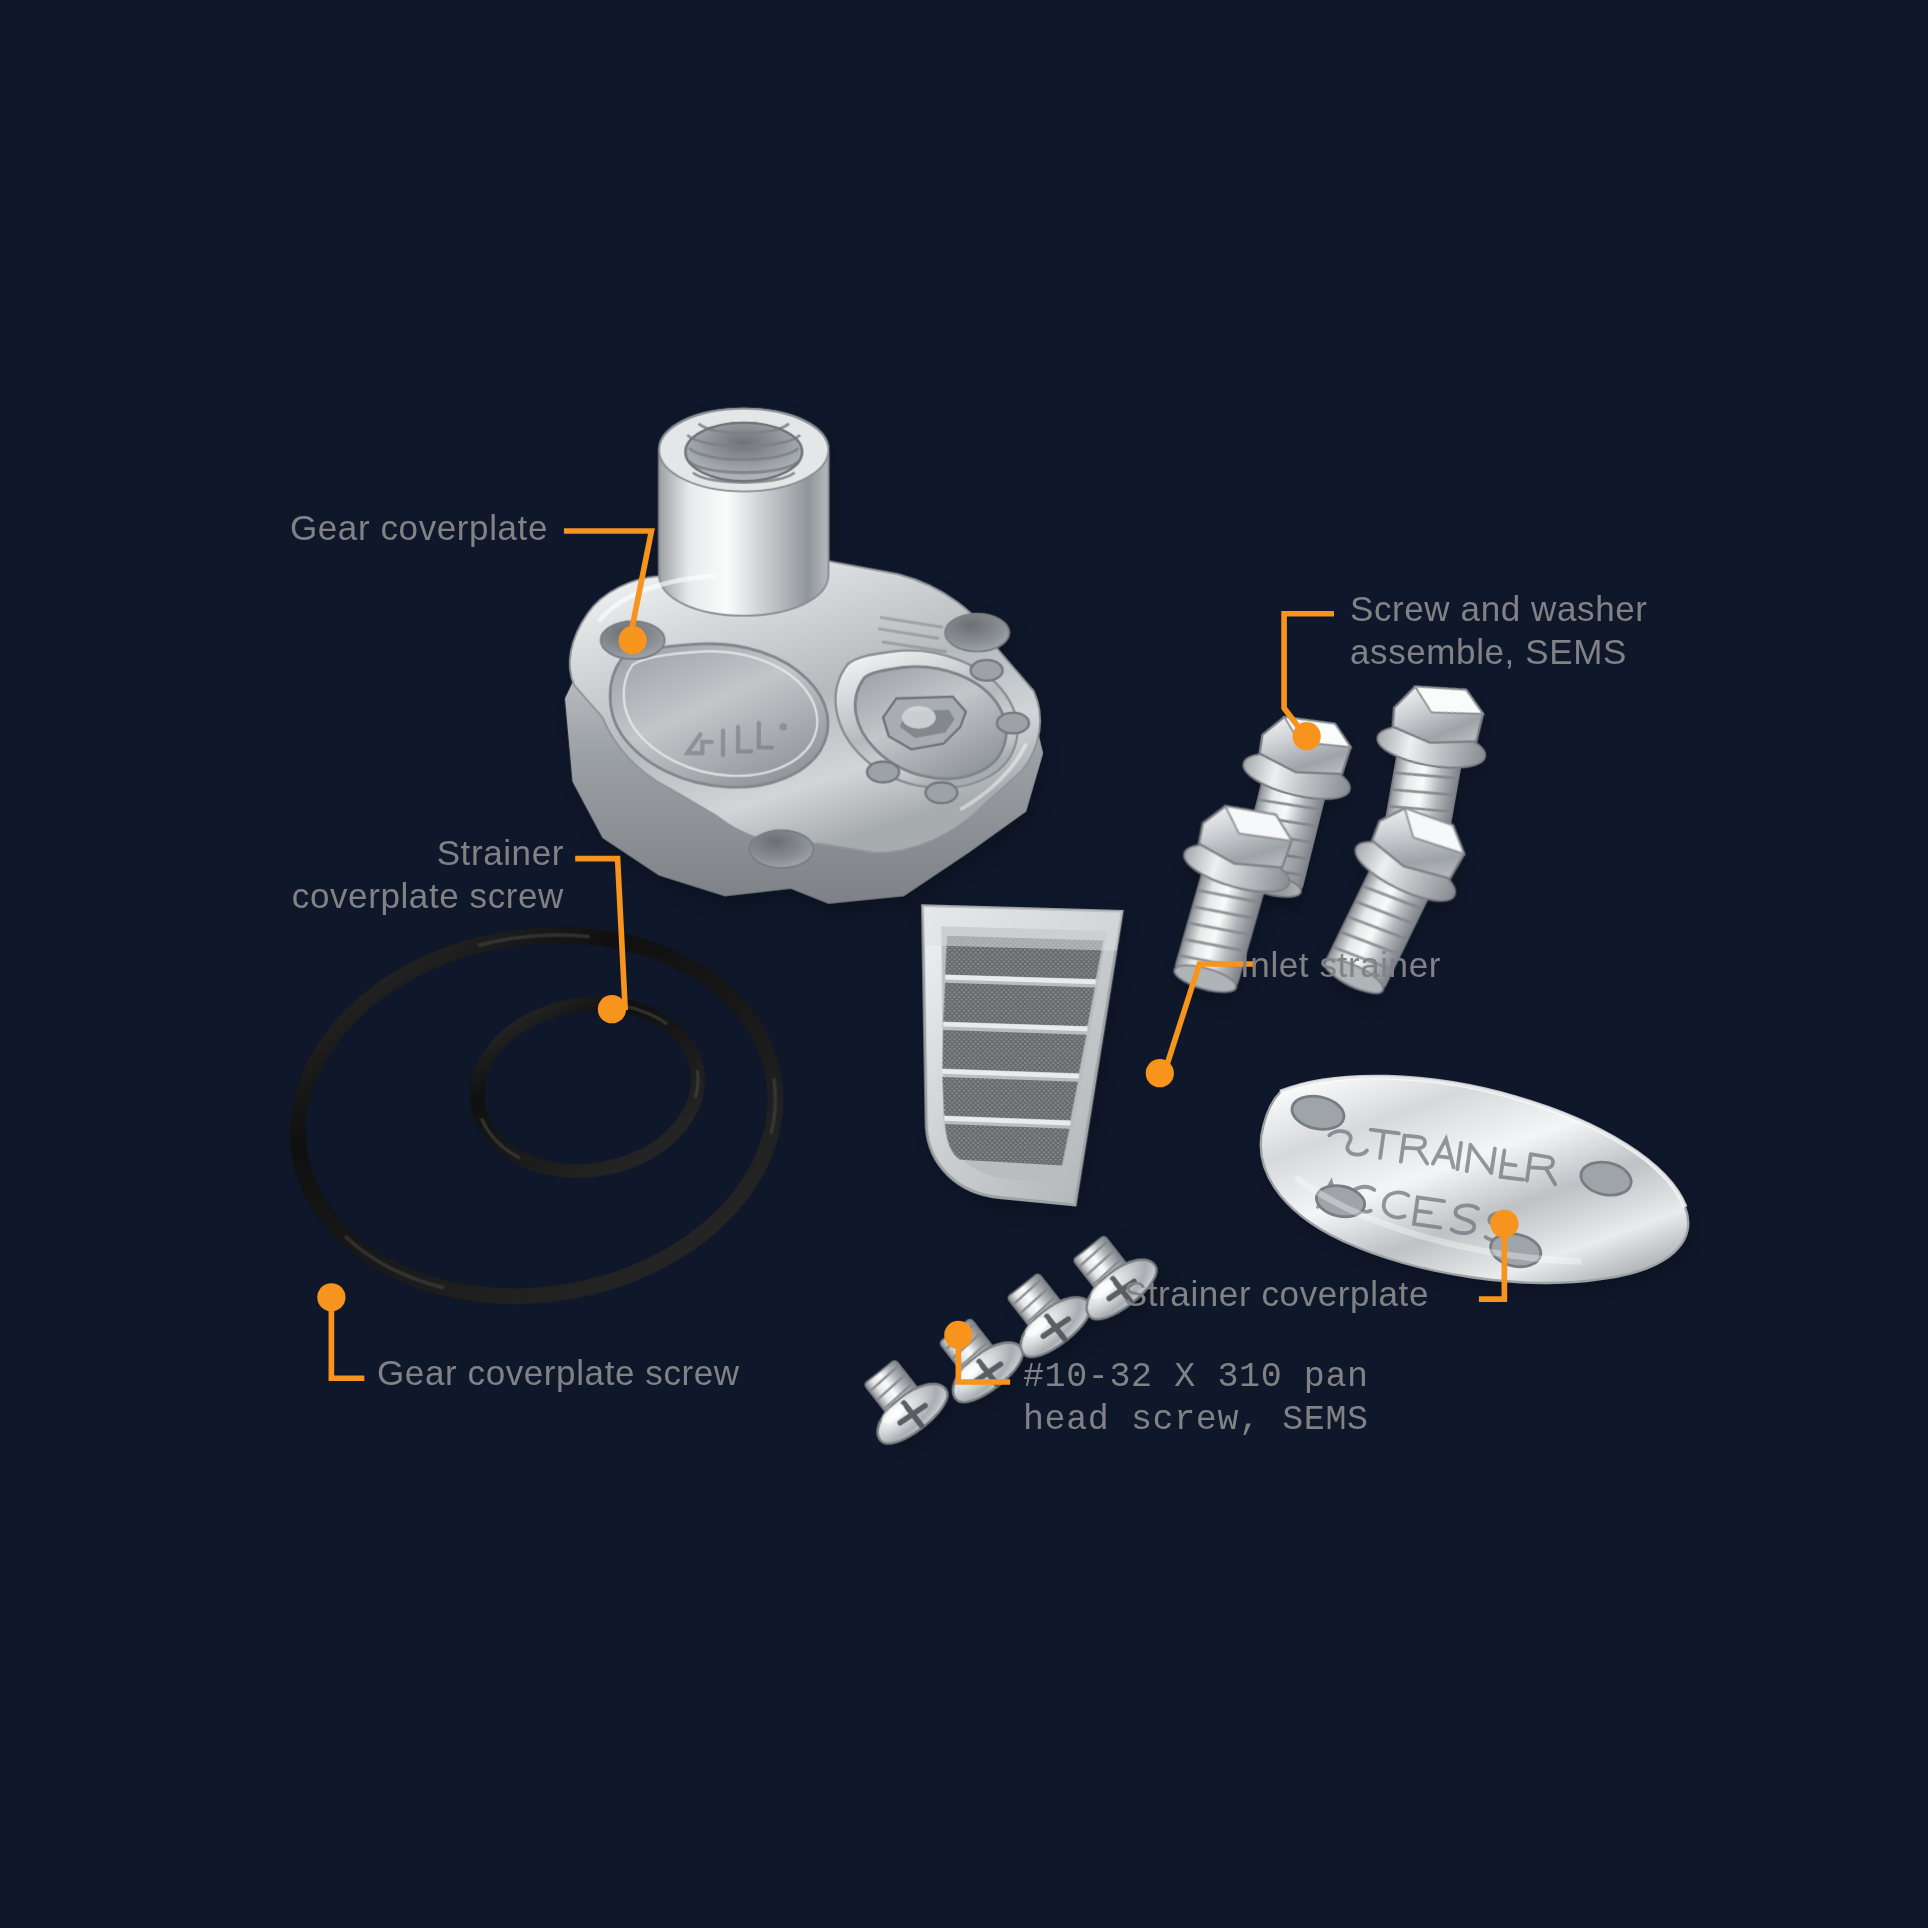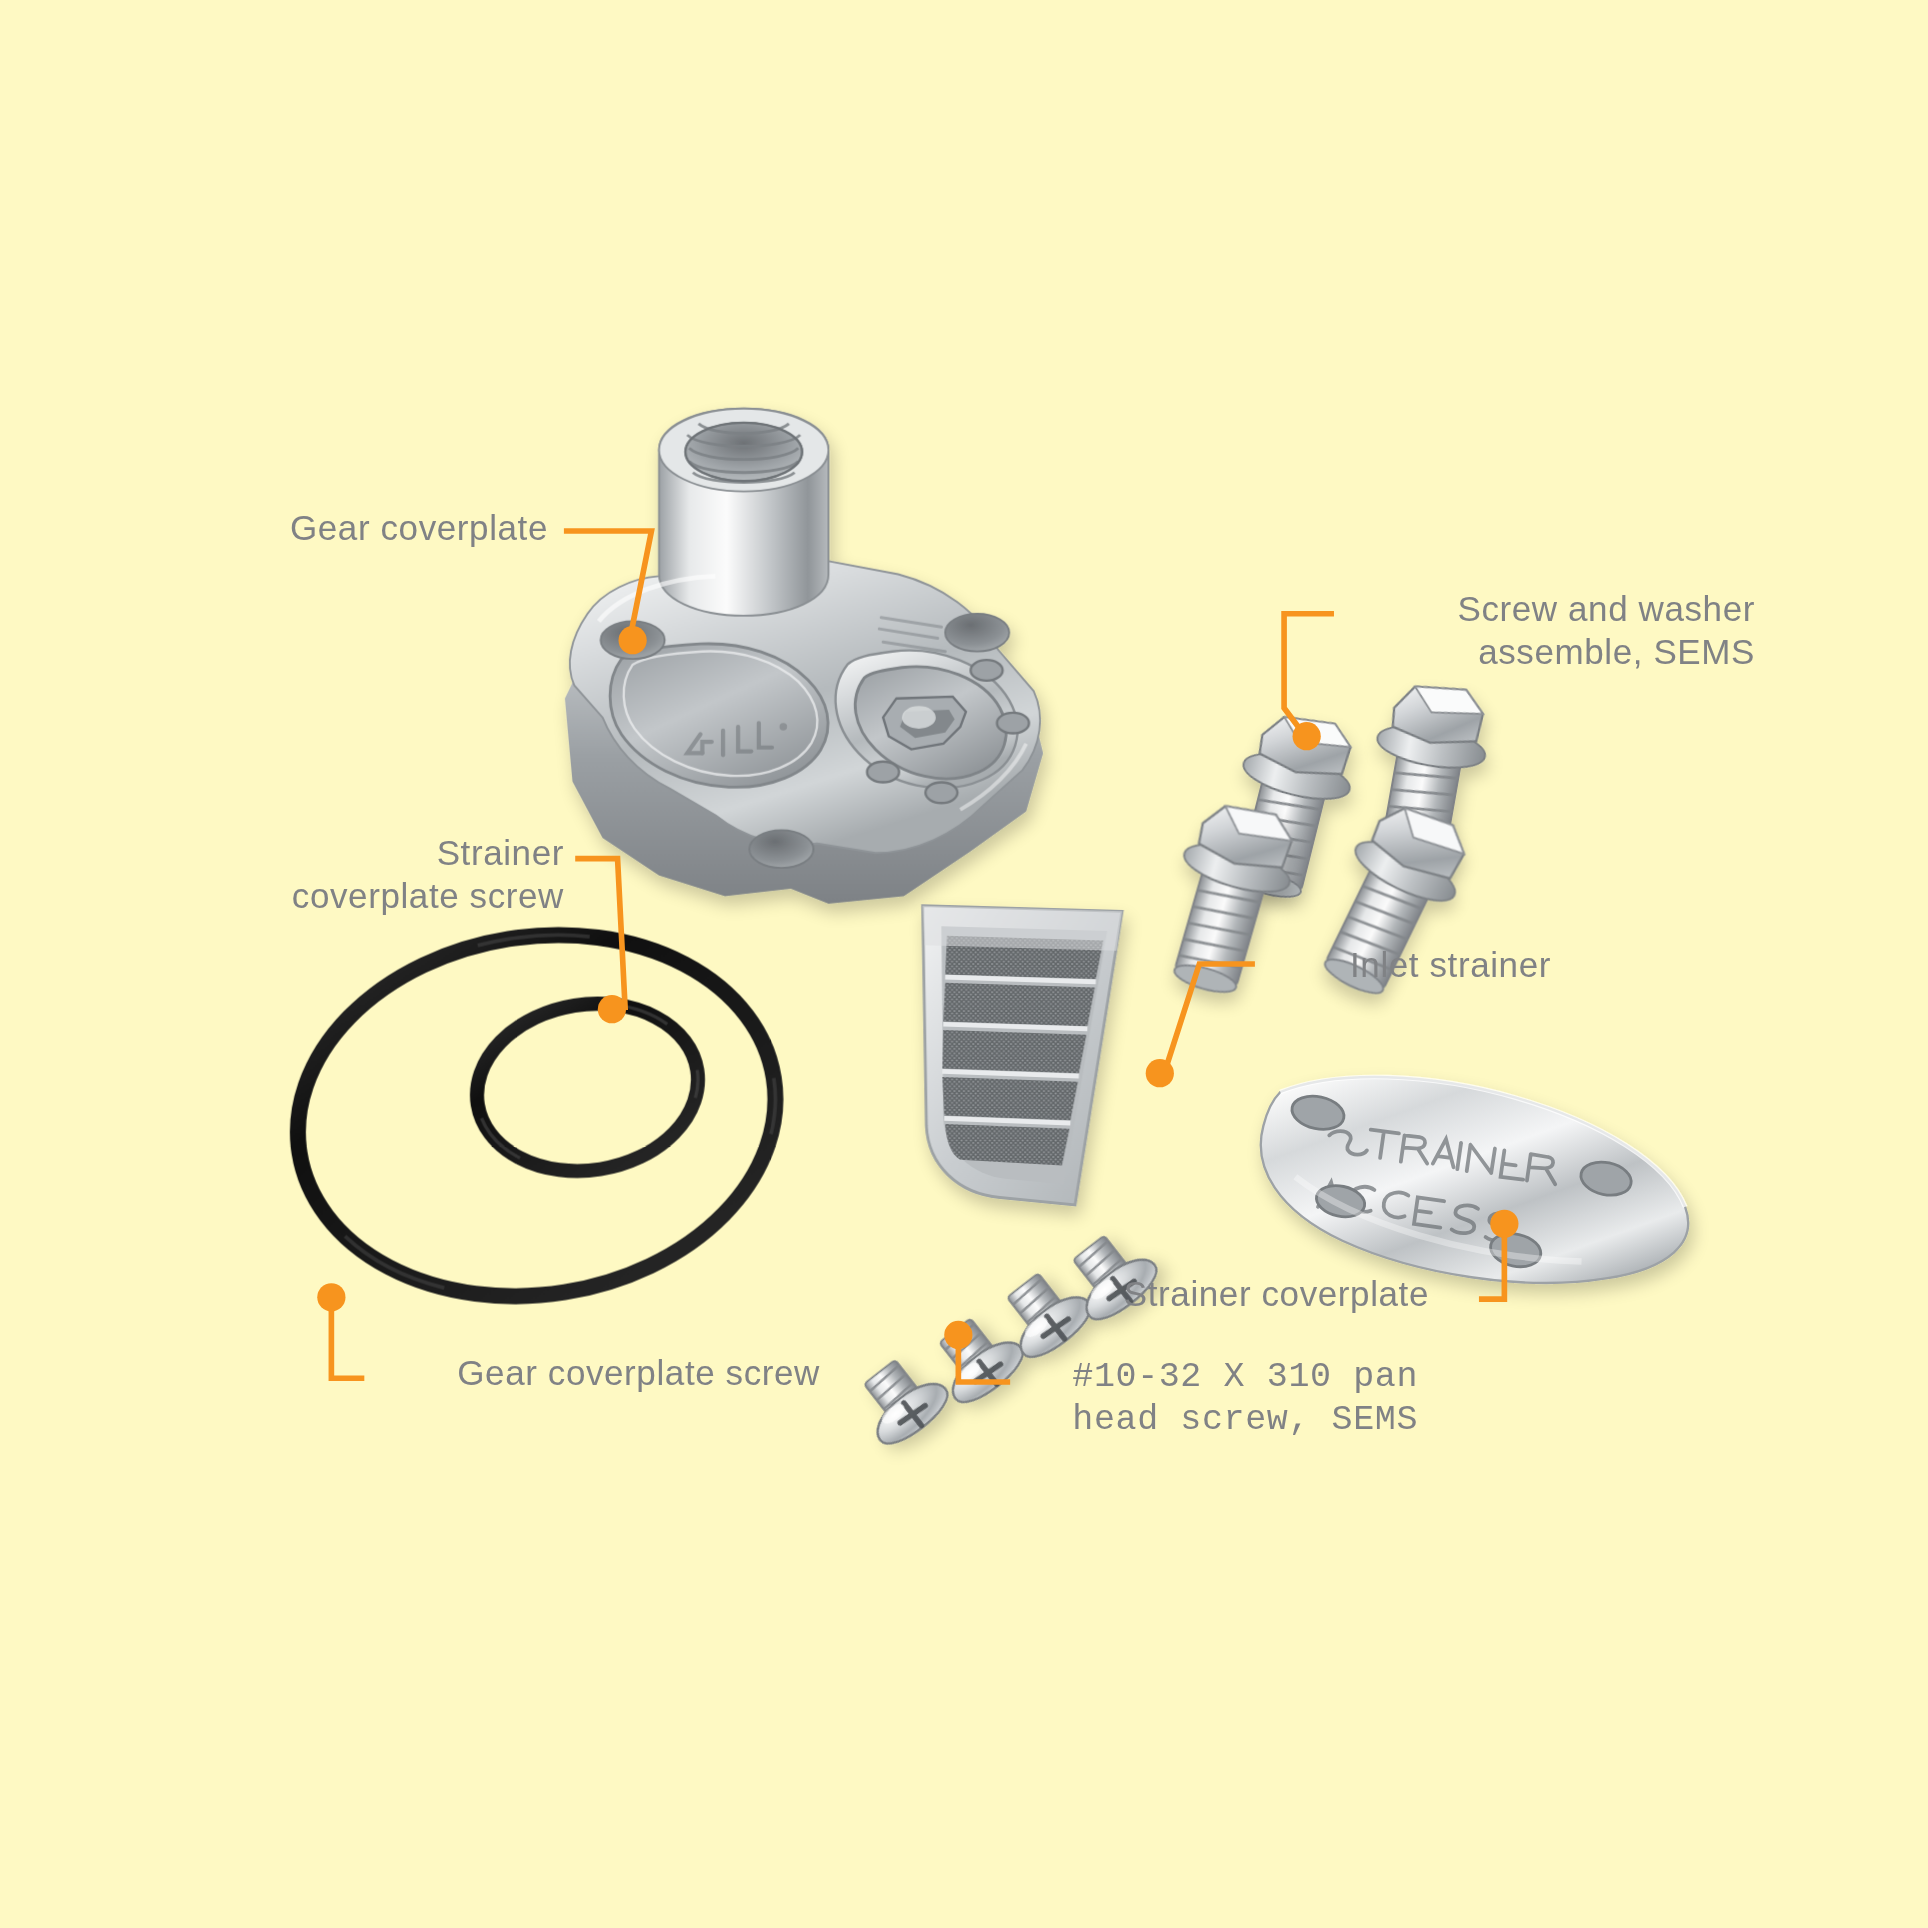--- a/index.html
+++ b/index.html
@@ -5,42 +5,42 @@
 <style>
   html, body {
     margin: 0;
     padding: 0;
     background: #ffffff;
   }
   #stage {
     position: relative;
     width: 1928px;
     height: 1928px;
-    background: #fef9c3;
+    background: #0f172a;
     overflow: hidden;
     font-family: "Liberation Sans", sans-serif;
   }
   #art {
     position: absolute;
     inset: 0;
     width: 1928px;
     height: 1928px;
   }
   .callout-text {
     position: absolute;
     color: #808285;
     font-family: "Liberation Sans", sans-serif;
     font-size: 35px;
     line-height: 1.22;
     letter-spacing: 0.6px;
     white-space: pre-line;
     font-weight: 400;
   }
   .ta-right { text-align: right; }
-  .ta-left  { text-align: right; }
+  .ta-left  { text-align: left; }
 </style>
 </head>
 <body>
 
 <div id="stage">
 
   <svg id="art" viewBox="0 0 2048 2048" xmlns="http://www.w3.org/2000/svg">
     <defs>
 
       <linearGradient id="alTop" x1="0" y1="0" x2="0.5" y2="1">

